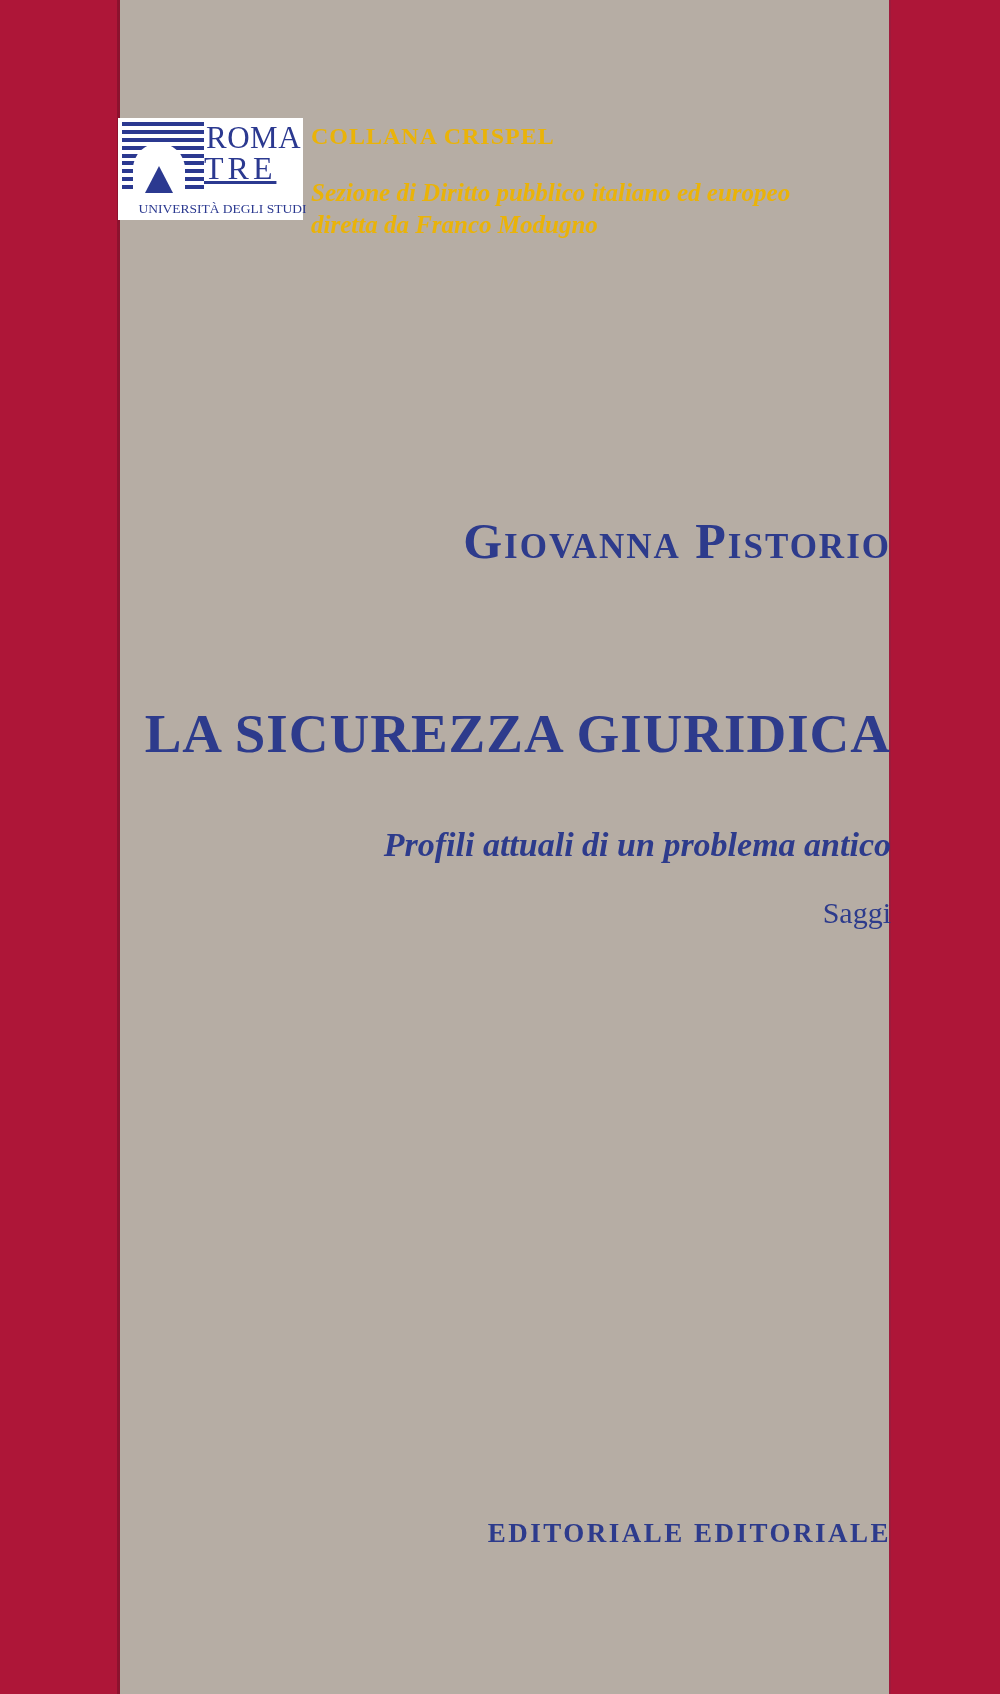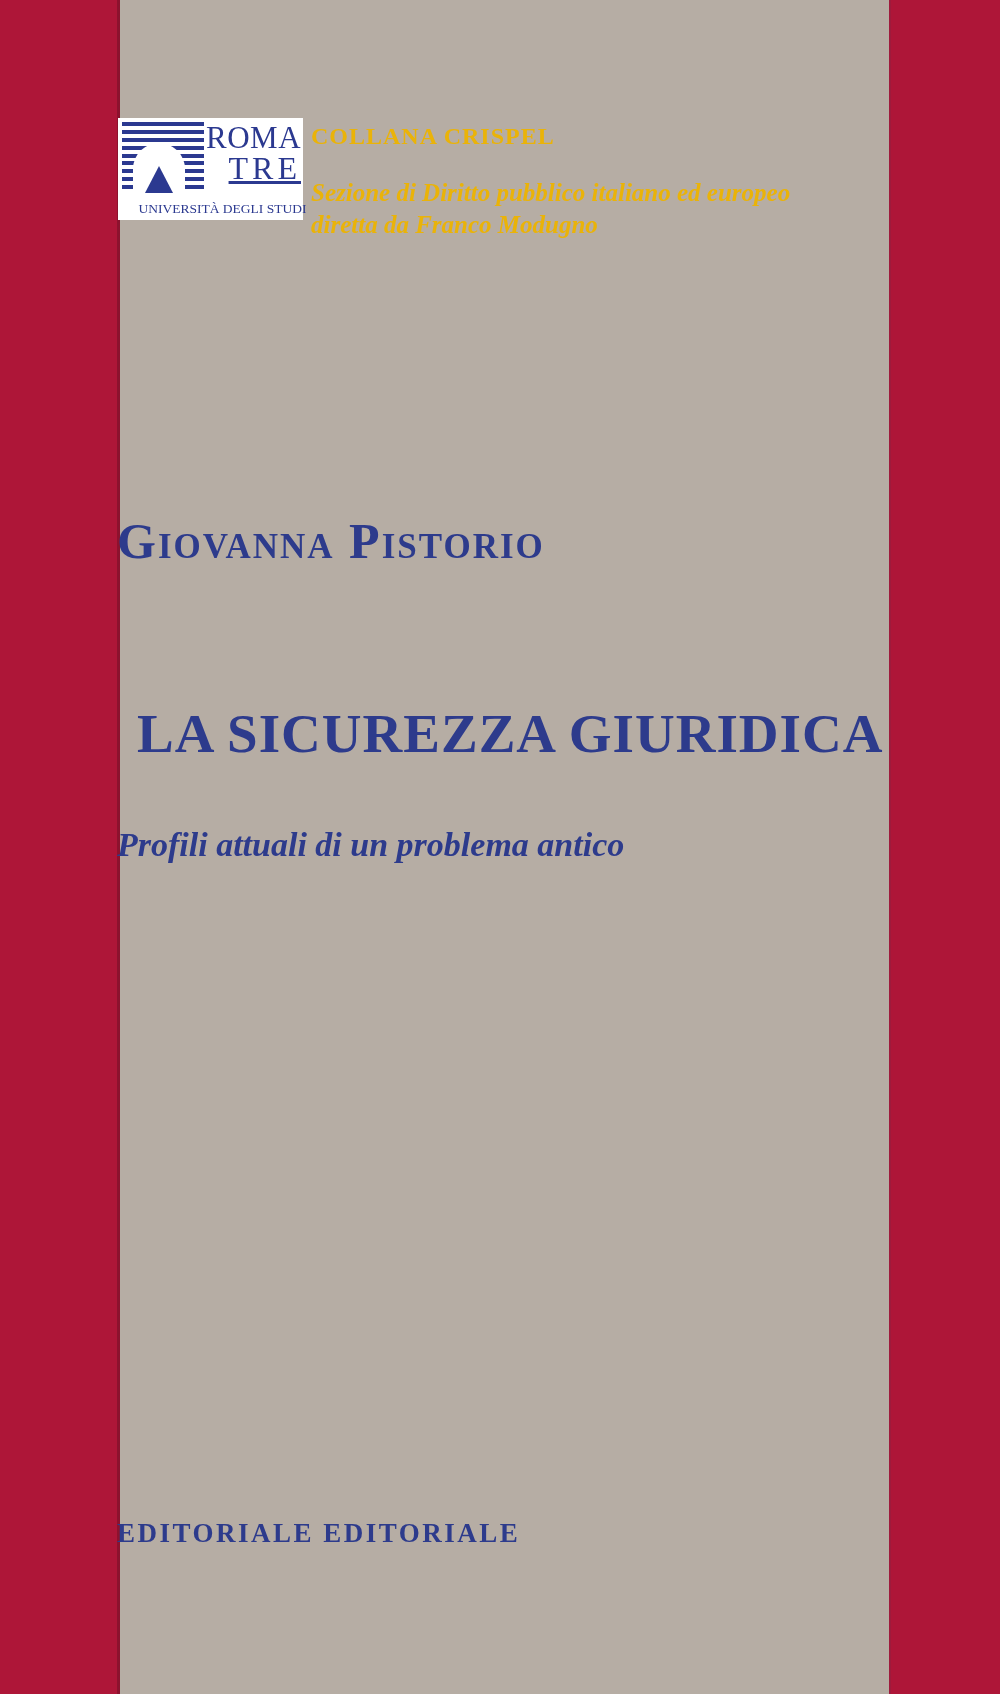--- a/index.html
+++ b/index.html
@@ -38,21 +38,21 @@
   }
   .logo-triangle{
     position:absolute;left:12px;top:23px;
     width:0;height:0;
     border-left:14px solid transparent;
     border-right:14px solid transparent;
     border-bottom:27px solid #2B3990;
   }
   .logo-wordmark{
     position:absolute;left:88px;top:0px;
-    width:95px;text-align:right;color:#2B3990;line-height:1;
+    width:95px;text-align:left;color:#2B3990;line-height:1;
   }
   .logo-roma{font-size:31px;letter-spacing:0.5px;margin-top:4px;}
   .logo-tre{font-size:32px;letter-spacing:4px;margin-top:-1px;margin-left:-2px;text-decoration:underline;}
   .logo-univ{
     position:absolute;left:12px;bottom:3px;width:100%;
     text-align:center;color:#2B3990;
     font-size:13.5px;letter-spacing:0px;white-space:nowrap;
   }
   
   .series{
@@ -64,28 +64,28 @@
   }
   .series-sezione{
     font-size:25px;font-style:italic;font-weight:600;line-height:1;margin-top:32px;
   }
   .series-diretta{
     font-size:25px;font-style:italic;font-weight:600;line-height:1;margin-top:7px;
   }
   
   .centered{
     position:absolute;left:117px;width:774px;
-    text-align:left;color:#2D3B8C;white-space:nowrap;
+    text-align:right;color:#2D3B8C;white-space:nowrap;
   }
   .author{
     top:516px;font-size:50px;font-weight:600;
     font-variant:small-caps;letter-spacing:2px;line-height:1;
   }
   .title{
-    top:706px;font-size:55px;font-weight:600;letter-spacing:1px;line-height:1;padding-left:20px;
+    top:706px;font-size:55px;font-weight:600;letter-spacing:1px;line-height:1;
   }
   .subtitle{
     top:828px;font-size:34px;font-style:italic;font-weight:600;line-height:1;
   }
   .saggi{
     top:898px;font-size:30px;font-weight:500;line-height:1;
   }
   .publisher{
     top:1520px;font-size:27px;font-weight:700;letter-spacing:2.5px;line-height:1;
   }
@@ -112,15 +112,16 @@
 
   <div class="series">
     <div class="series-collana">COLLANA CRISPEL</div>
     <div class="series-sezione">Sezione di Diritto pubblico italiano ed europeo</div>
     <div class="series-diretta">diretta da Franco Modugno</div>
   </div>
 
   <div class="centered author">Giovanna Pistorio</div>
   <div class="centered title">LA SICUREZZA GIURIDICA</div>
   <div class="centered subtitle">Profili attuali di un problema antico</div>
+  <div class="centered saggi">Saggi</div>
   <div class="centered publisher">EDITORIALE EDITORIALE</div>
 
 </div>
 
 </body></html>

